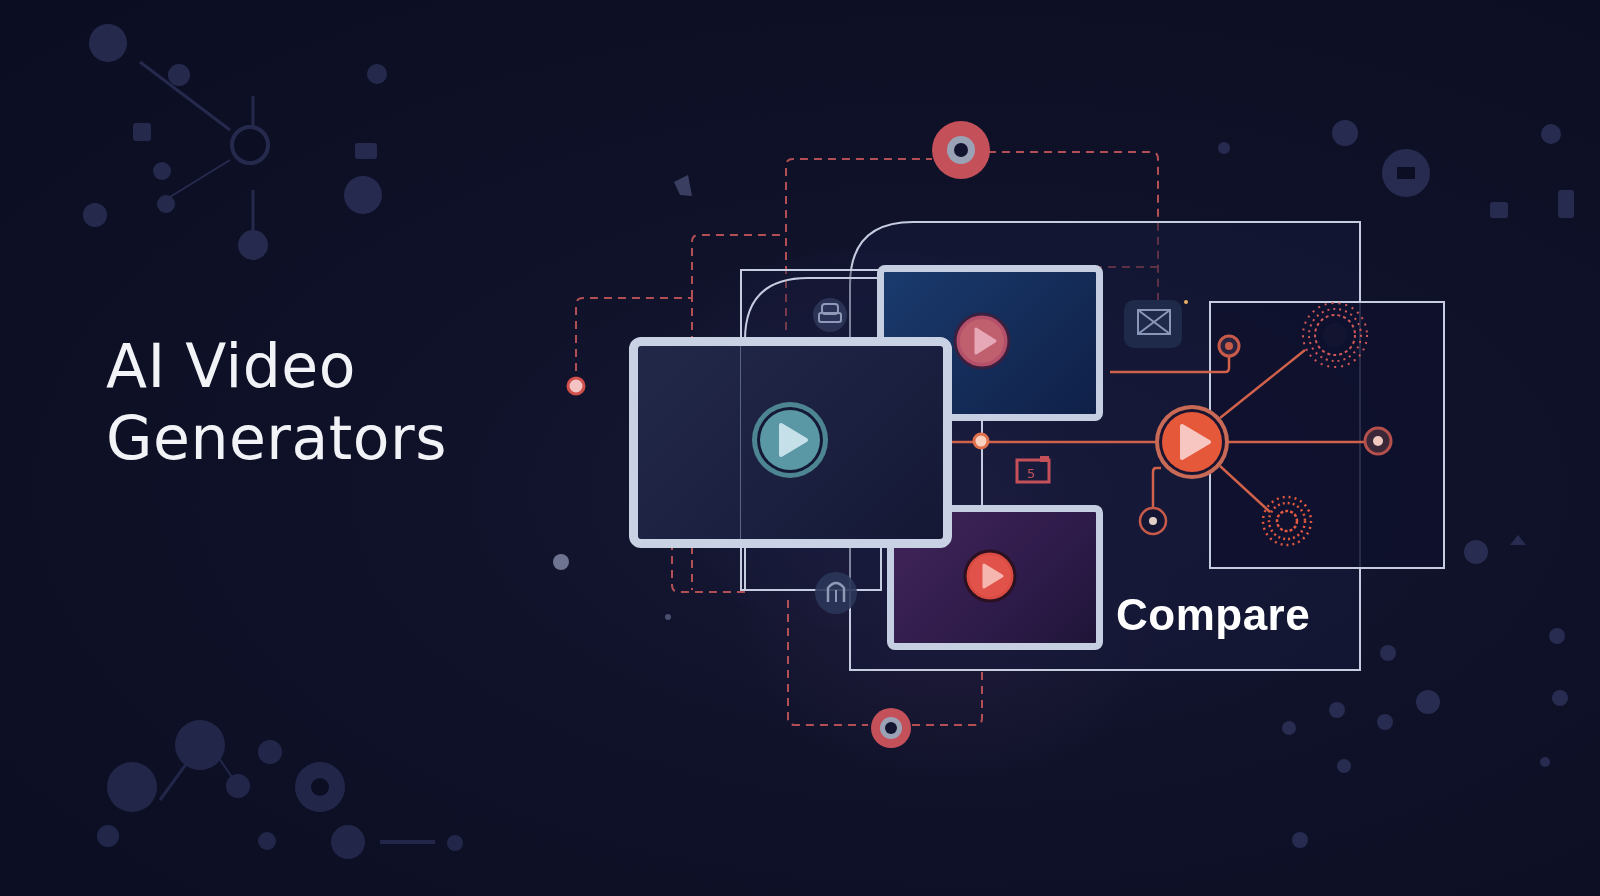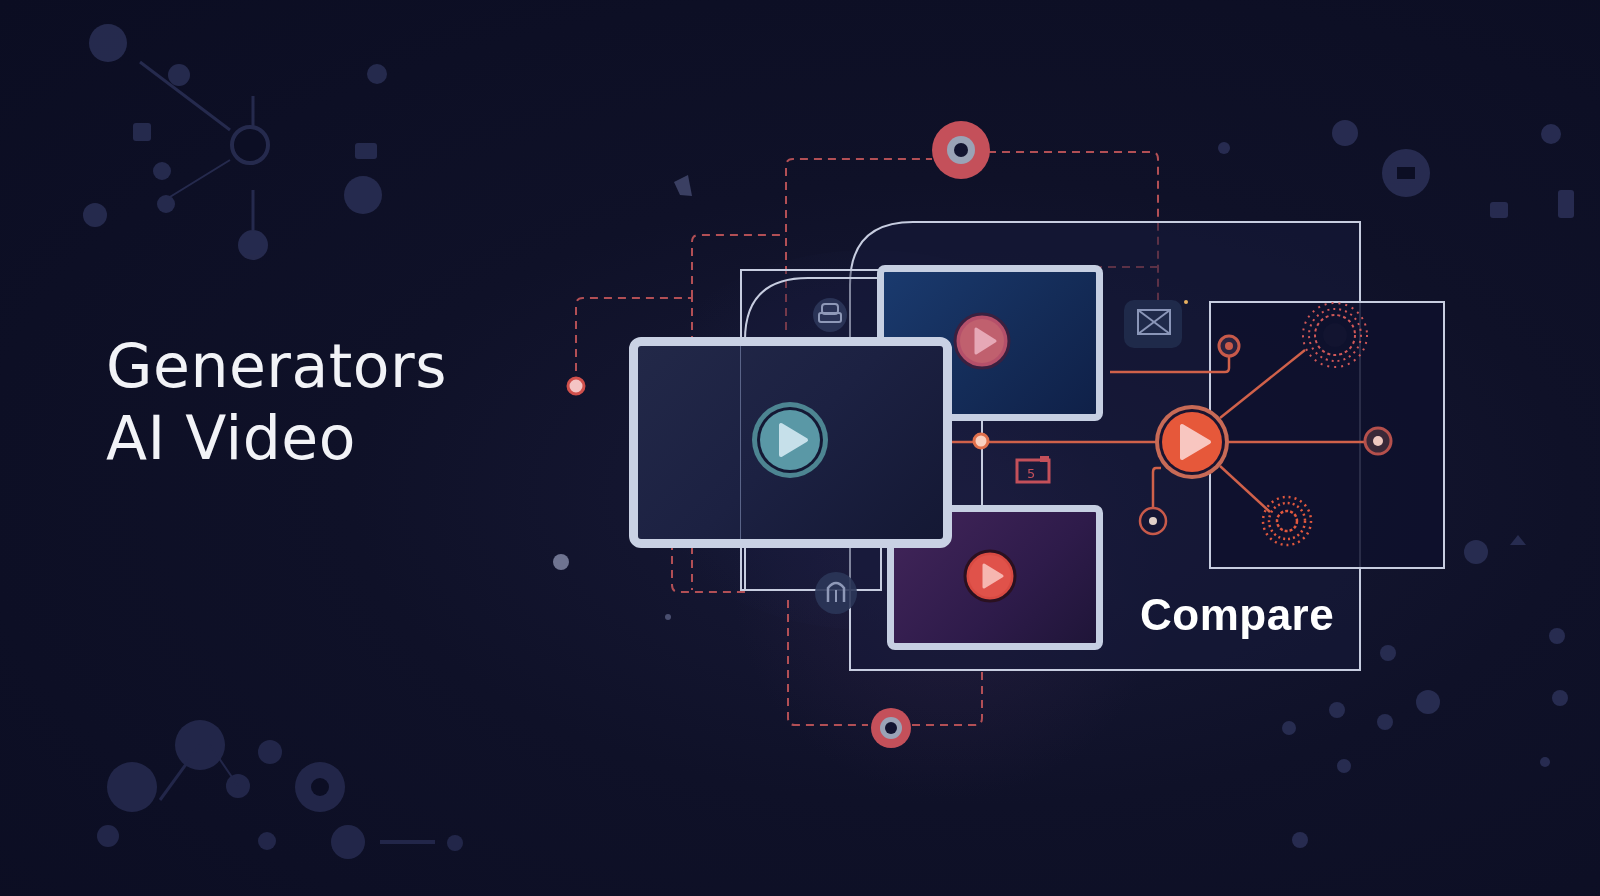--- a/index.html
+++ b/index.html
@@ -11,21 +11,21 @@
   .abs { position:absolute; }
   .title {
     position:absolute; left:106px; top:330px;
     color:#f2f3f7; font-family:"DejaVu Sans", sans-serif;
     font-size:60px; line-height:72px; font-weight:400; letter-spacing:0.5px;
   }
   .title div { white-space:nowrap; }
   .compare {
     position:absolute; left:1116px; top:590px;
     color:#ffffff; font-family:"Liberation Sans", sans-serif;
-    font-weight:700; font-size:44px; letter-spacing:0.5px;margin-left:24px;
+    font-weight:700; font-size:44px; letter-spacing:0.5px;
   }
   .glow {
     position:absolute; border-radius:50%;
   }
 </style>
 </head>
 <body>
 
 <div class="glow" style="left:730px; top:360px; width:440px; height:440px; background:radial-gradient(circle, rgba(60,40,80,0.35) 0%, rgba(30,25,60,0.0) 70%);"></div>
 <div class="glow" style="left:620px; top:250px; width:500px; height:380px; background:radial-gradient(circle, rgba(40,50,100,0.30) 0%, rgba(20,25,60,0.0) 70%);"></div>
@@ -208,17 +208,17 @@
 </svg>
 
 <svg class="abs" style="left:1152px; top:402px" width="80" height="80">
   <circle cx="40" cy="40" r="37" fill="#c86a56"></circle>
   <circle cx="40" cy="40" r="33" fill="#1a1430"></circle>
   <circle cx="40" cy="40" r="30" fill="#e6583a"></circle>
   <polygon points="30,24 30,56 57,40" fill="#f8c6c0" stroke="#f8c6c0" stroke-linejoin="round" stroke-width="4"></polygon>
 </svg>
 
 <div class="title">
+  <div>AI Video</div>
   <div>Generators</div>
-  <div>AI Video</div>
 </div>
 
 <div class="compare">Compare</div>
 
 </body></html>

